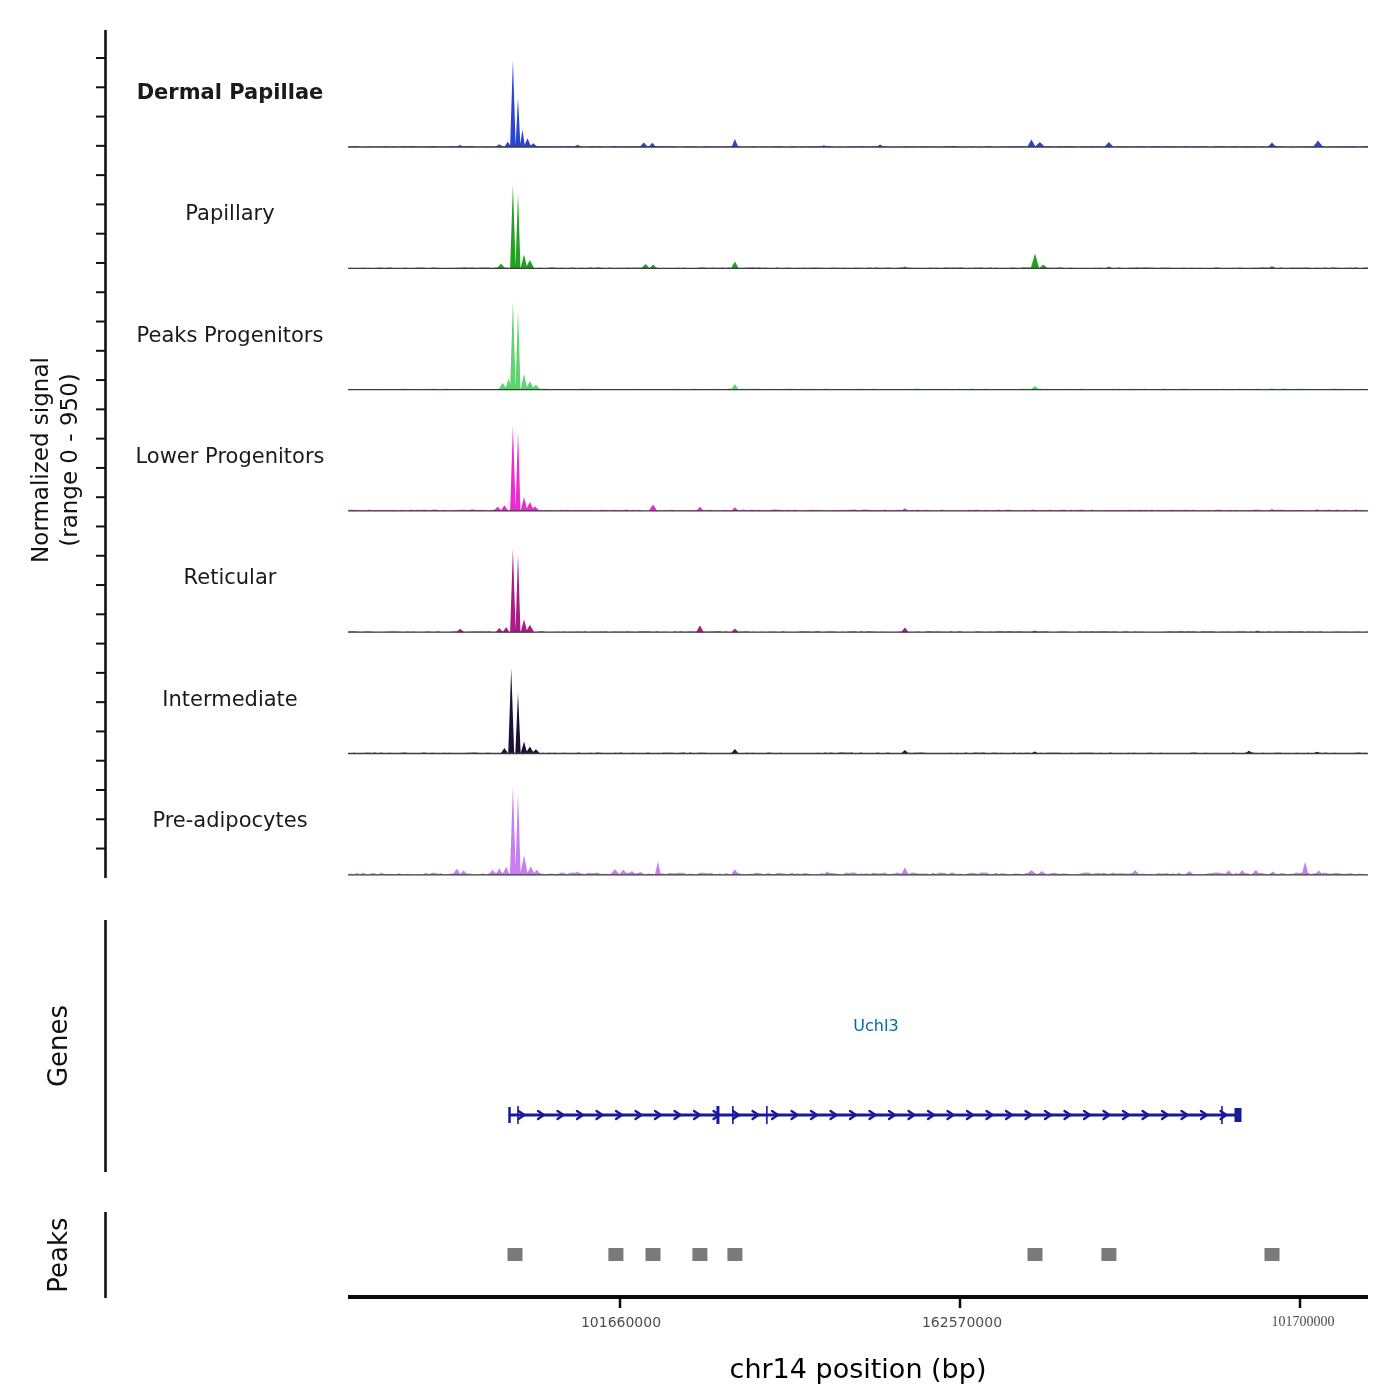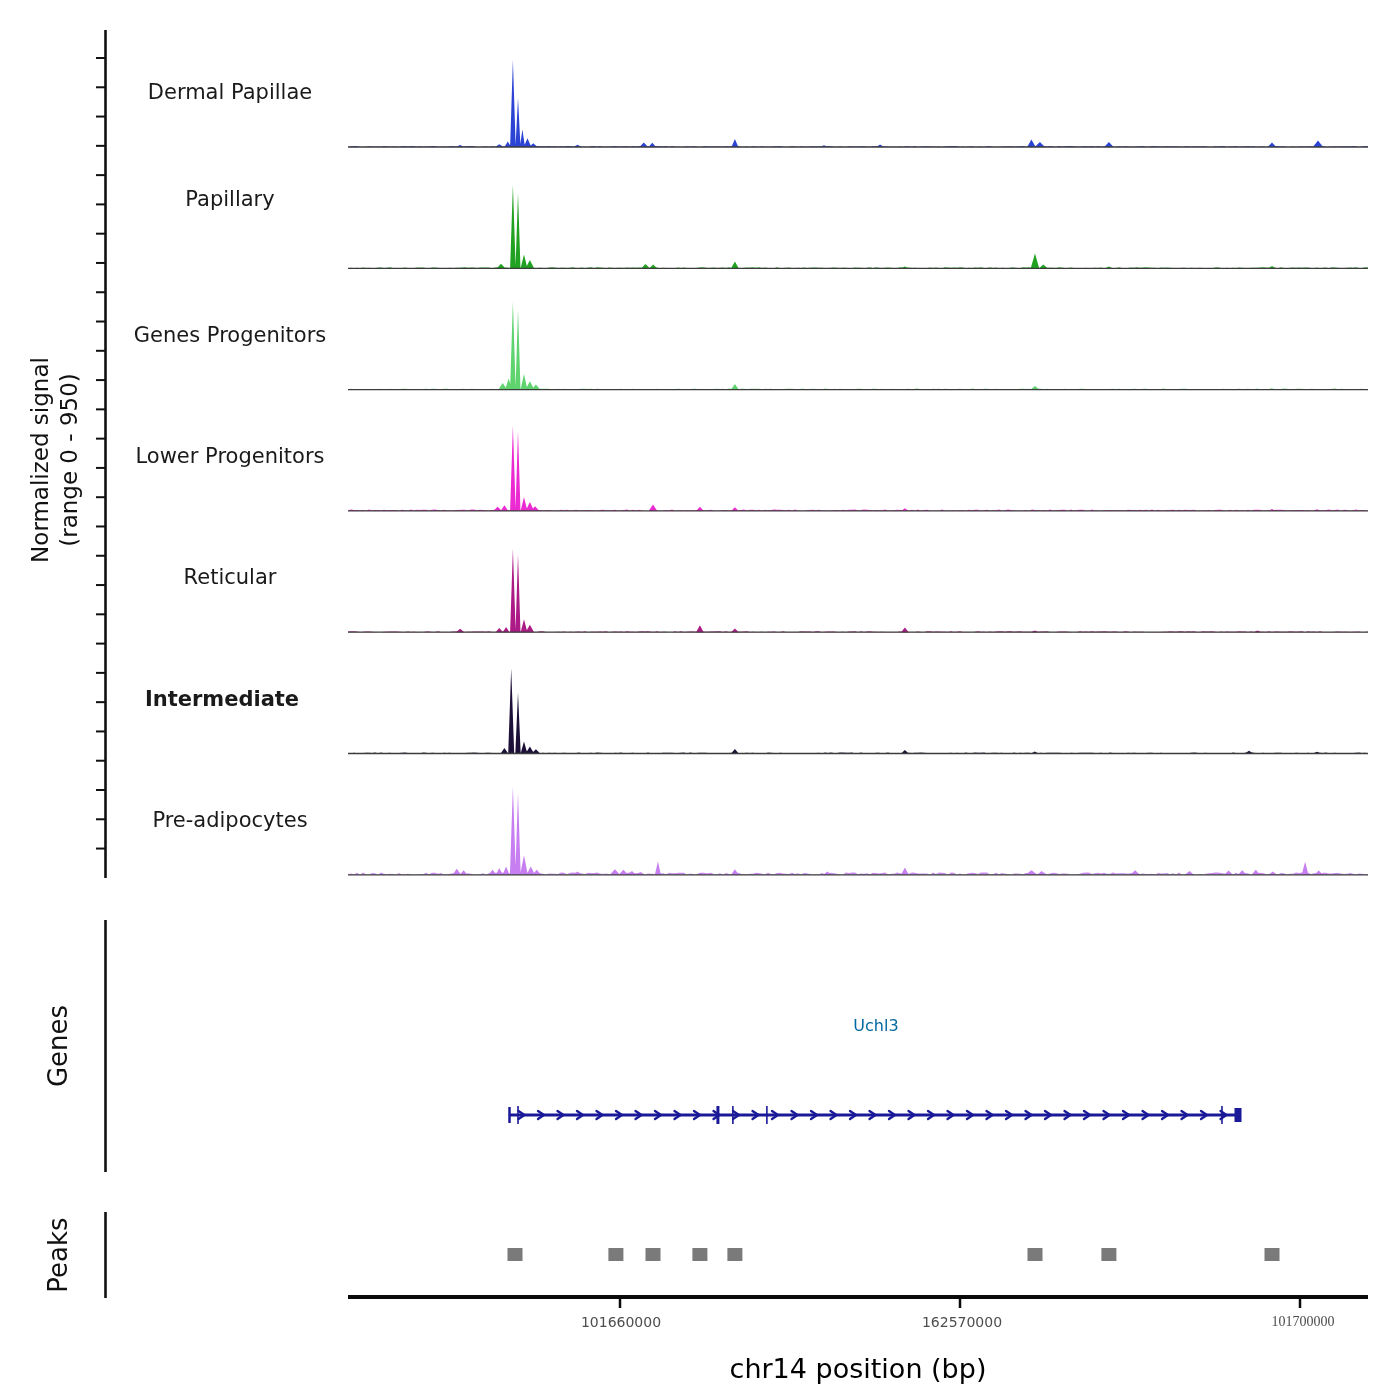--- a/index.html
+++ b/index.html
@@ -129,26 +129,26 @@
     <line x1="620" y1="1297" x2="620" y2="1308" stroke="#0a0a0a" stroke-width="2.5"></line>
     <line x1="960" y1="1297" x2="960" y2="1308" stroke="#0a0a0a" stroke-width="2.5"></line>
     <line x1="1300" y1="1297" x2="1300" y2="1308" stroke="#0a0a0a" stroke-width="2.5"></line>
   </svg>
 
 <div class="rot-center ylab" style="left:55px;top:460px;">
   <div>Normalized signal</div>
   <div>(range 0 - 950)</div>
 </div>
 
-<div class="abs track-label" style="left:100px;top:77px;">Dermal Papillae</div>
-<div class="abs track-label" style="left:100px;top:184px;">Papillary</div>
-<div class="abs track-label" style="left:100px;top:320px;">Genes Progenitors</div>
+<div class="abs track-label" style="left:100px;top:77px;font-weight:bold;">Dermal Papillae</div>
+<div class="abs track-label" style="left:100px;top:198px;">Papillary</div>
+<div class="abs track-label" style="left:100px;top:320px;">Peaks Progenitors</div>
 <div class="abs track-label" style="left:100px;top:441px;">Lower Progenitors</div>
 <div class="abs track-label" style="left:100px;top:562px;">Reticular</div>
-<div class="abs track-label" style="left:92px;top:684px;font-weight:bold;">Intermediate</div>
+<div class="abs track-label" style="left:100px;top:684px;">Intermediate</div>
 <div class="abs track-label" style="left:100px;top:805px;">Pre-adipocytes</div>
 
 <div class="rot-center section-label" style="left:58px;top:1046px;">Genes</div>
 <div class="rot-center section-label" style="left:58px;top:1255px;">Peaks</div>
 
 <div class="center-pt gene-name" style="left:876px;top:1025px;">Uchl3</div>
 
 <div class="center-pt xtick" style="left:621px;top:1322px;">101660000</div>
 <div class="center-pt xtick" style="left:962px;top:1322px;">162570000</div>
 <div class="center-pt xtick" style="left:1303px;top:1322px;font-family:Liberation Serif, serif;">101700000</div>

